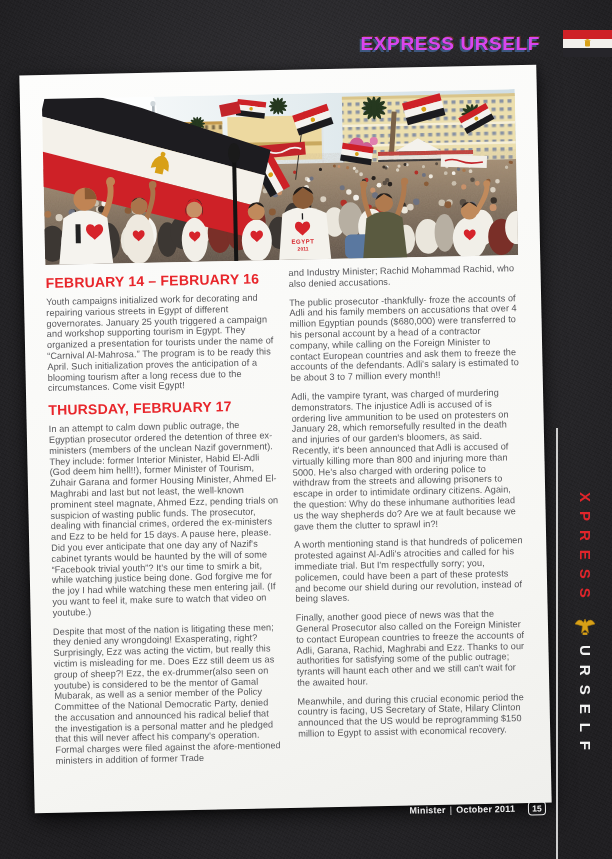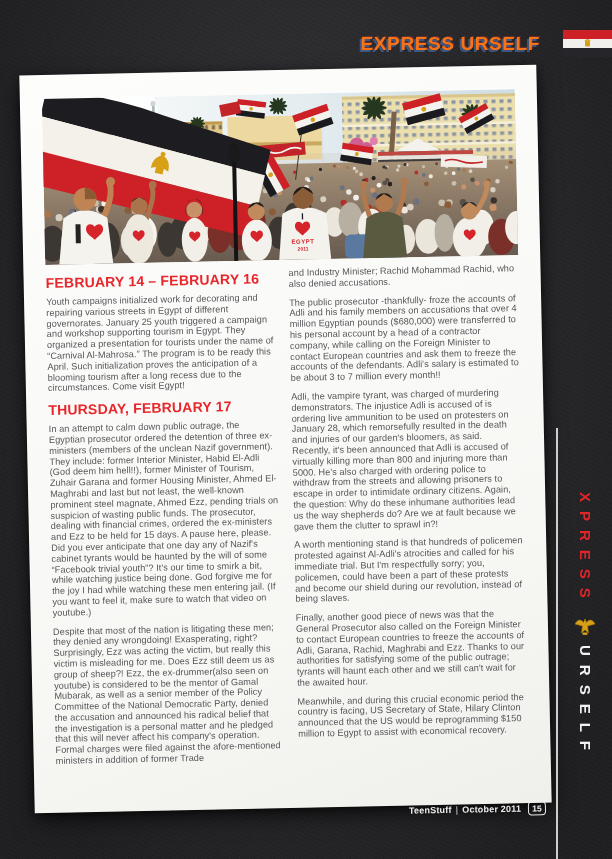--- a/index.html
+++ b/index.html
@@ -8,21 +8,21 @@
     font-family:"Liberation Sans",sans-serif;
     background:
       radial-gradient(ellipse at 50% 38%, rgba(255,255,255,0.05), rgba(0,0,0,0.28) 85%),
       repeating-linear-gradient(115deg, rgba(255,255,255,0.02) 0 1px, transparent 1px 3px),
       repeating-linear-gradient(25deg, rgba(0,0,0,0.10) 0 1px, transparent 1px 4px),
       #2c2b2f;
   }
   
   .mag-header-title{
     position:absolute;top:33px;right:72px;
-    font-size:19px;font-weight:800;letter-spacing:.6px;color:#f97316;
+    font-size:19px;font-weight:800;letter-spacing:.6px;color:#d946ef;
     text-shadow:-2px 2px 0 rgba(80,125,195,.55), 1px -1px 0 rgba(220,70,60,.35);
   }
   .mag-header-flag{position:absolute;top:30px;right:0;width:49px;height:27px;display:block;}
   
   .page{
     position:absolute;left:27px;top:70px;width:517px;height:738px;
     background:linear-gradient(160deg,#fdfdfc 0%,#f7f7f4 70%,#efefec 100%);
     transform:rotate(-1.2deg);transform-origin:50% 50%;
     box-shadow:0 8px 22px rgba(0,0,0,.6), 0 2px 6px rgba(0,0,0,.5);
     box-sizing:border-box;padding:24px 22px 14px;
@@ -54,21 +54,21 @@
   .side-emblem{width:22px;height:20px;display:block;}
   
   .footer{
     position:absolute;left:0;top:806px;width:546px;
     display:flex;justify-content:flex-end;align-items:center;gap:4px;
     transform:rotate(-1deg);
     color:#ededed;font-size:9px;font-weight:700;letter-spacing:.2px;
   }
   .footer .sep{opacity:.9;font-weight:400;}
   .page-num-box{
-    border:1px solid #ededed;border-radius:4px;padding:0 3px;margin-left:3px;
+    border:1px solid #ededed;border-radius:4px;padding:0 3px;margin-left:9px;
     font-size:8.5px;line-height:12px;font-weight:700;
   }
 </style>
 </head>
 <body>
 
 <div class="mag-header-title">EXPRESS URSELF</div>
 <svg class="mag-header-flag" viewBox="0 0 49 27">
   <rect x="0" y="0" width="49" height="9" fill="#ce2127"></rect>
   <rect x="0" y="9" width="49" height="9" fill="#f2f0ec"></rect>
@@ -468,17 +468,17 @@
 <div class="side-stack">
   <span class="side-word xpress">XPRESS</span>
   <svg class="side-emblem" viewBox="0 0 22 20">
     <path d="M1,8 Q5,1 9.5,6.5 L11,3 L12.5,6.5 Q17,1 21,8 L13.5,10 L14.5,17 L11,13.8 L7.5,17 L8.5,10 Z" fill="#d8a017" stroke="#a87a0d" stroke-width="0.6"></path>
     <rect x="8.6" y="16.5" width="4.8" height="2.4" fill="#d8a017"></rect>
   </svg>
   <span class="side-word urself">URSELF</span>
 </div>
 
 <div class="footer">
-  <span>TeenStuff</span>
+  <span>Minister</span>
   <span class="sep">|</span>
   <span>October 2011</span>
   <span class="page-num-box">15</span>
 </div>
 
 </body></html>

